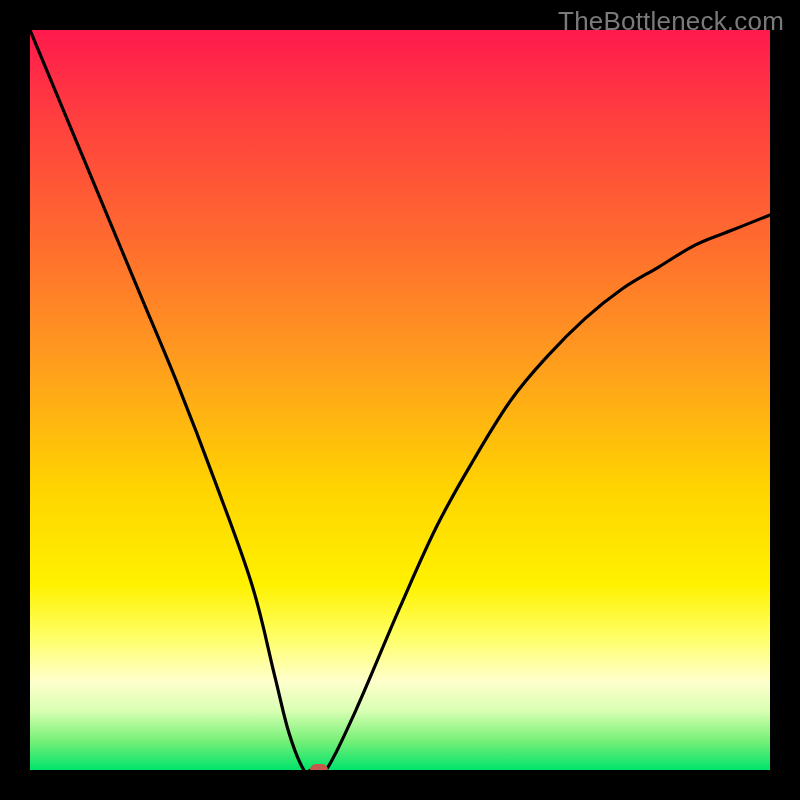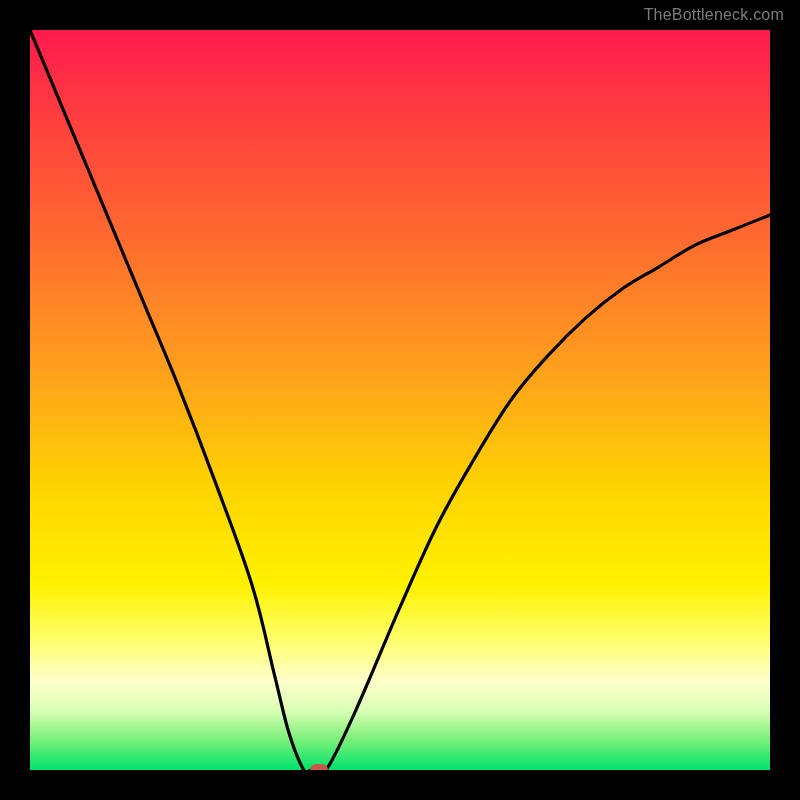--- a/index.html
+++ b/index.html
@@ -61,21 +61,21 @@
     height: 12px;
     border-radius: 6px;
     background: #c55a4a;
     transform: translate(-50%, -50%);
   }
   .watermark {
     position: absolute;
     top: 6px;
     right: 16px;
     color: #7a7a7a;
-    font-size: 16px;
+    font-size: 26px;
     font-weight: 500;
     letter-spacing: 0.2px;
     user-select: none;
   }
 </style>
 </head>
 <body>
 
 <div class="frame">
 

